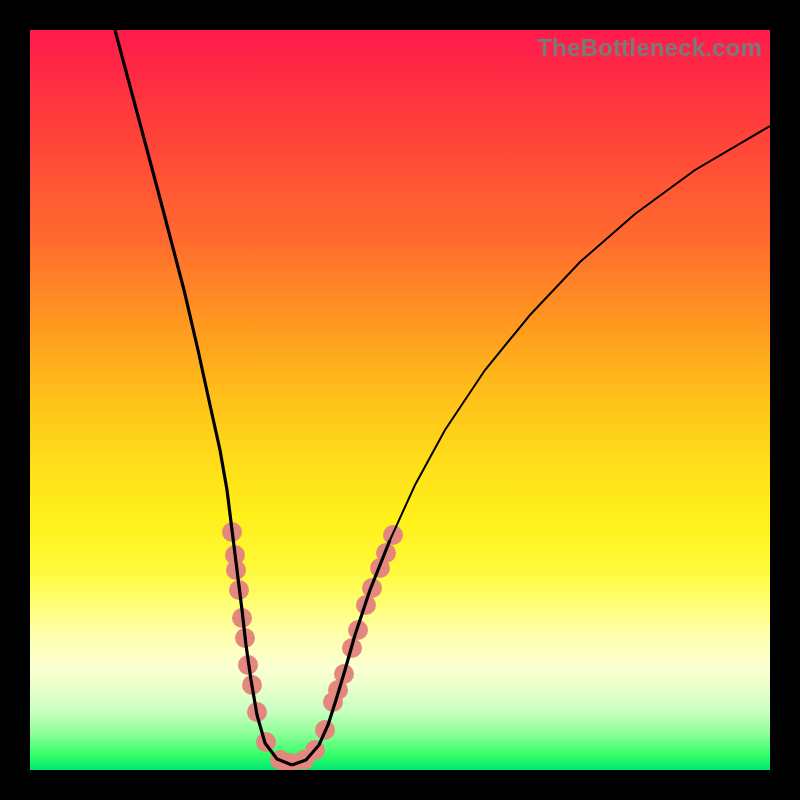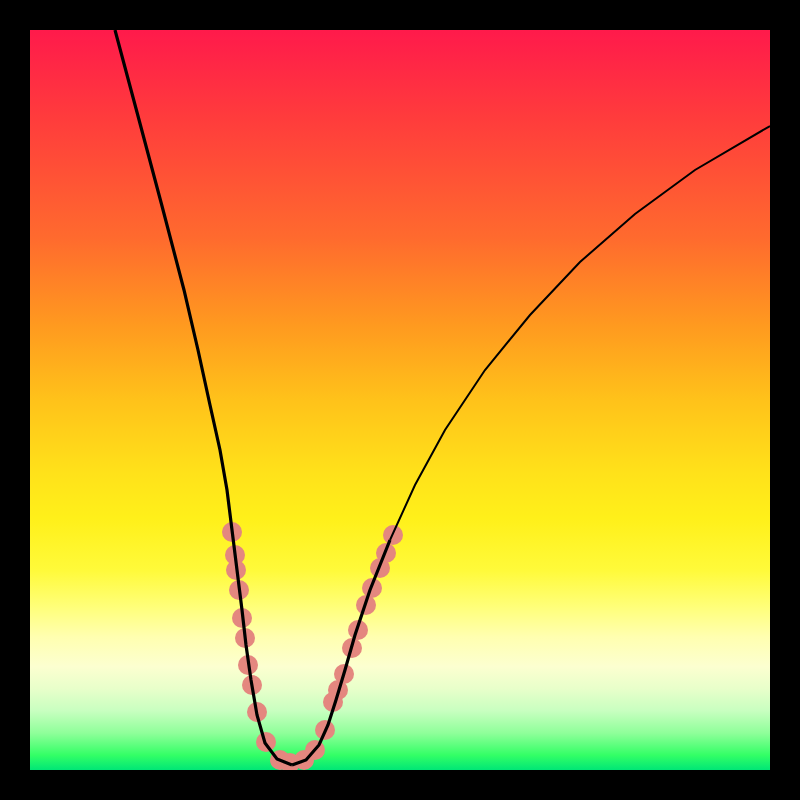--- a/index.html
+++ b/index.html
@@ -65,20 +65,21 @@
   .dots circle {
     fill: #e4877f;
     stroke: none;
   }
 </style>
 </head>
 <body>
 
 <div class="frame">
   <div class="plotarea">
+    <div class="watermark">TheBottleneck.com</div>
     <svg class="curve" viewBox="0 0 740 740" preserveAspectRatio="none">
       <g class="dots">
           <circle cx="202" cy="502" r="10"></circle>
           <circle cx="205" cy="525" r="10"></circle>
           <circle cx="206" cy="540" r="10"></circle>
           <circle cx="209" cy="560" r="10"></circle>
           <circle cx="212" cy="588" r="10"></circle>
           <circle cx="215" cy="608" r="10"></circle>
           <circle cx="218" cy="635" r="10"></circle>
           <circle cx="222" cy="655" r="10"></circle>

